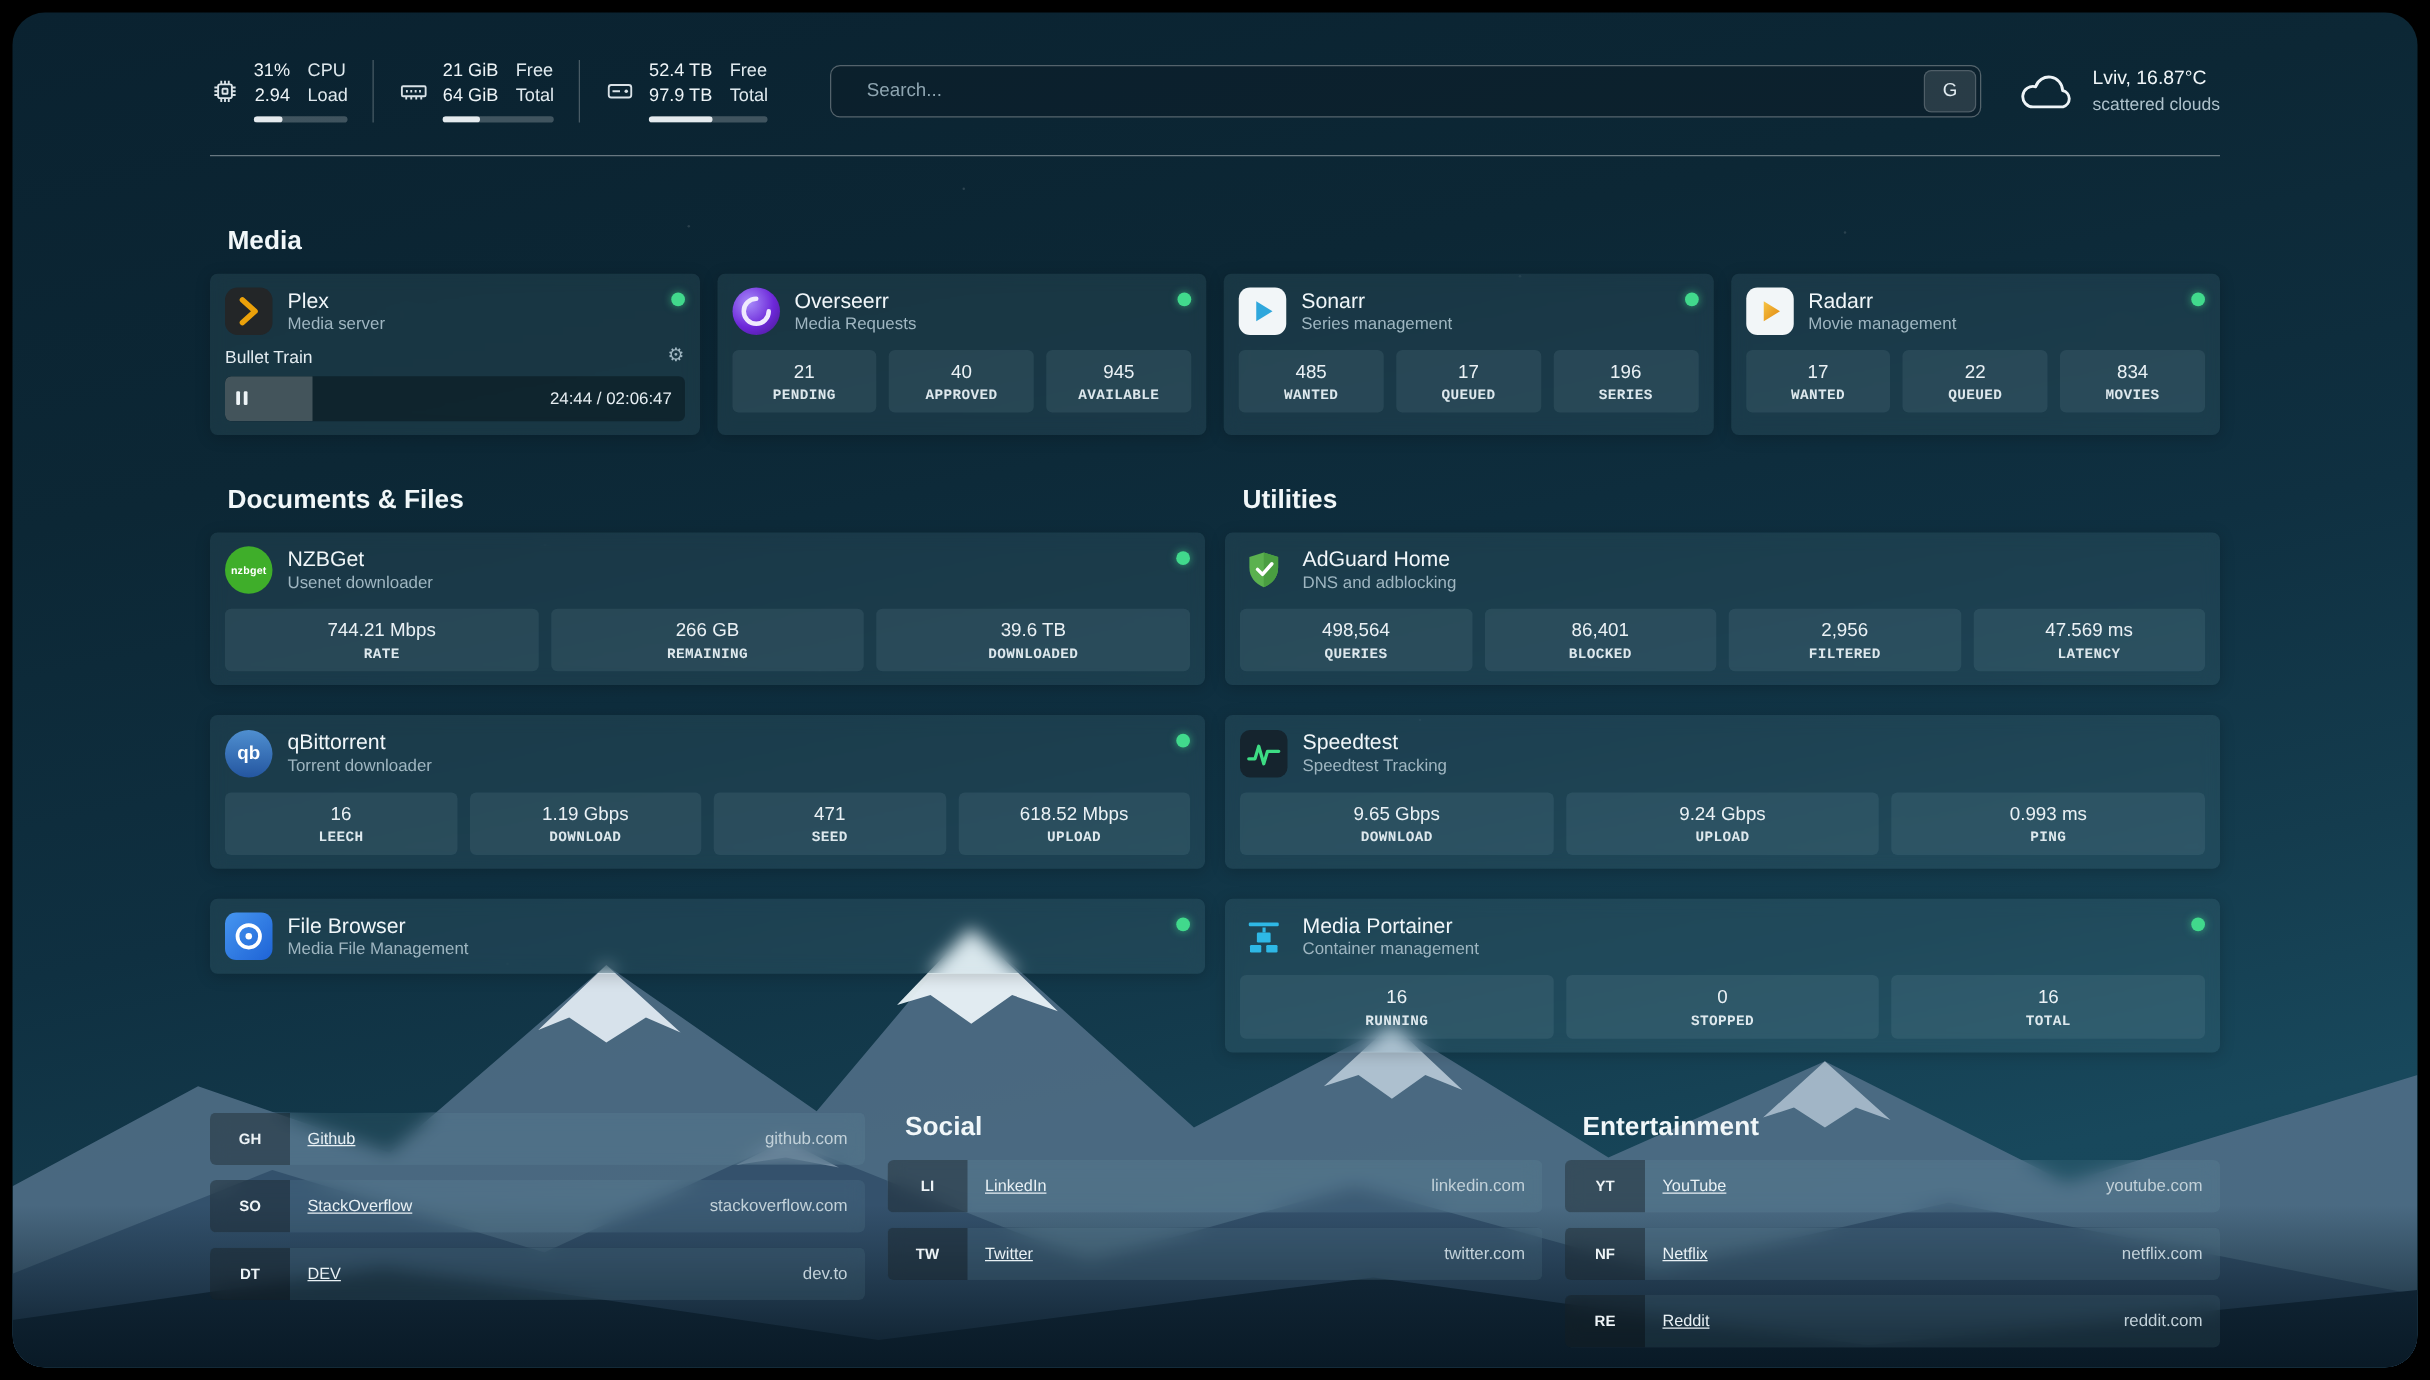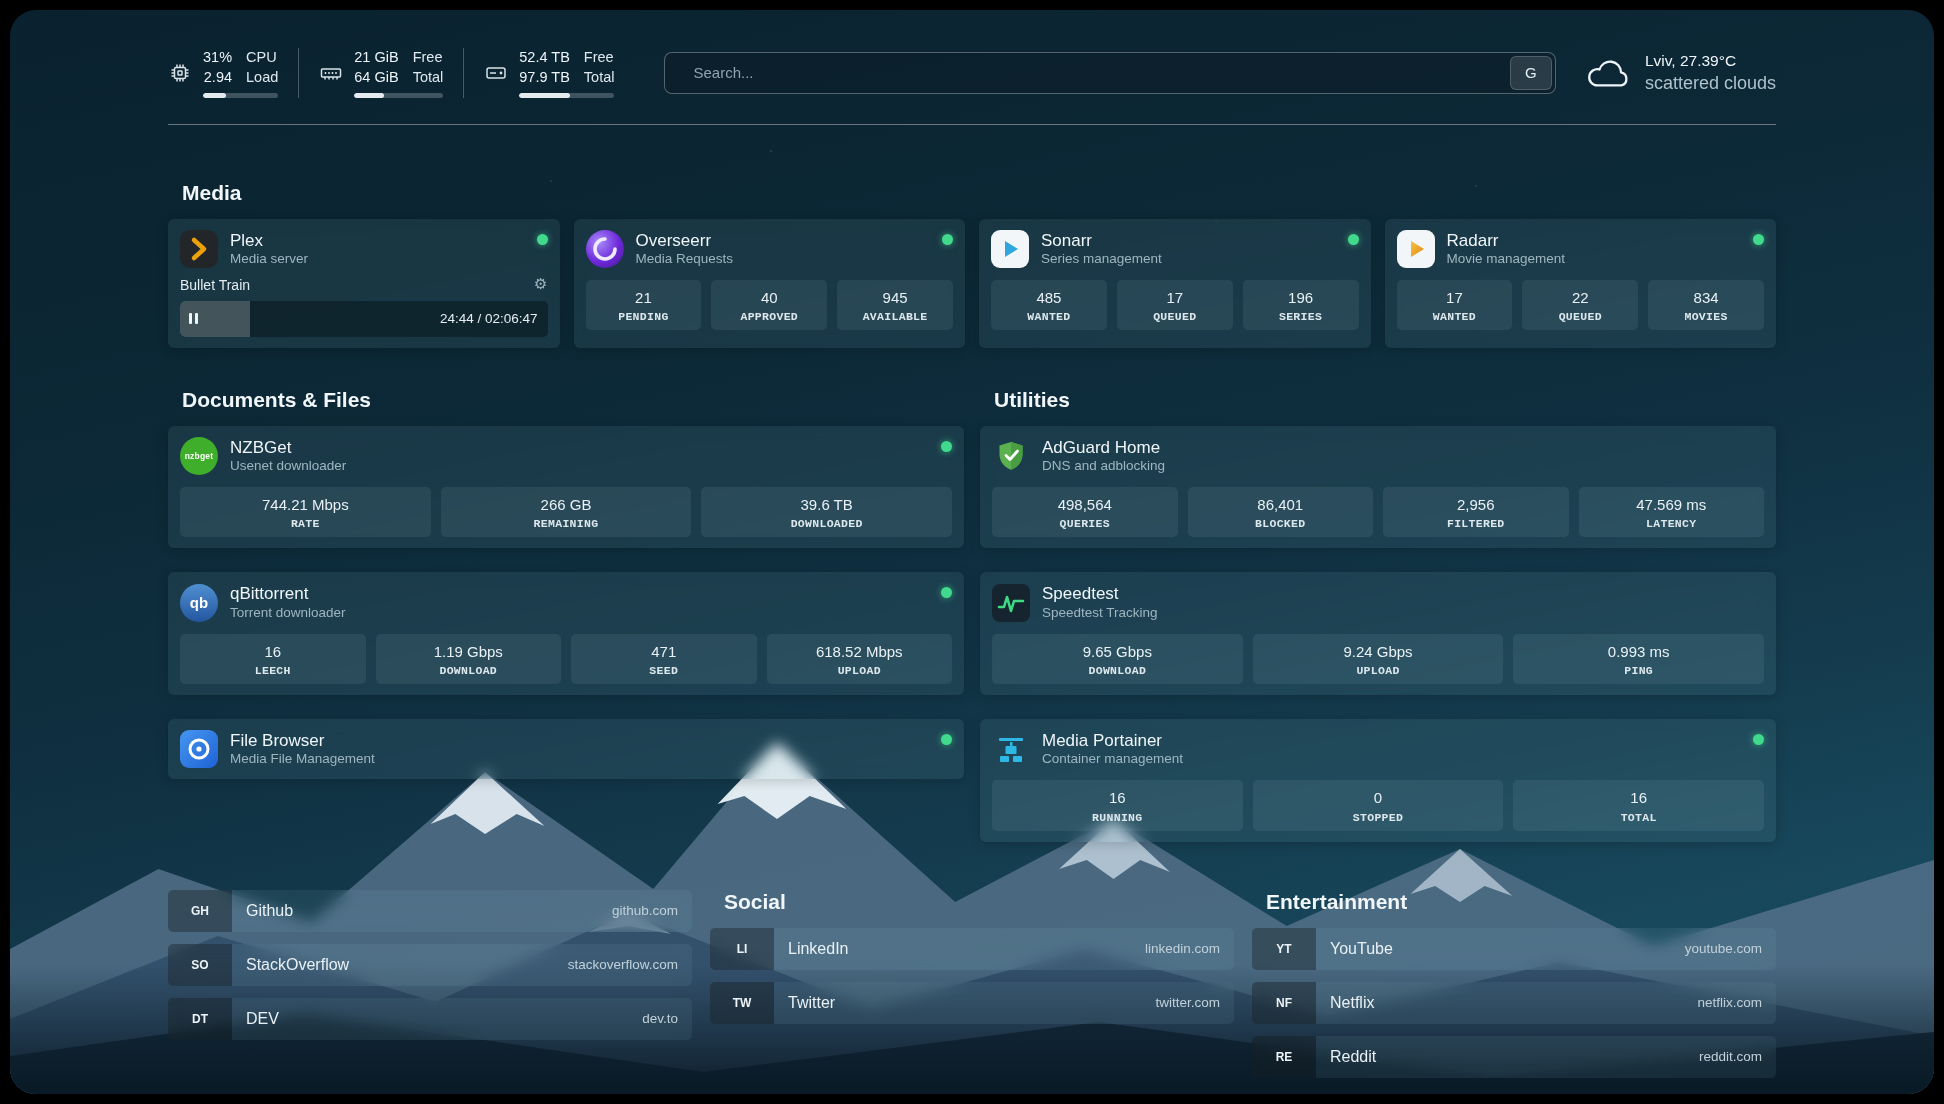--- a/index.html
+++ b/index.html
@@ -59,21 +59,21 @@
   }
   .searchbar input::placeholder{color:#8ea5b1;}
   .search-btn{
     width:40px;margin:3px;border-radius:6px;display:flex;align-items:center;justify-content:center;
     background:rgba(255,255,255,.12);border:1px solid rgba(255,255,255,.18);
     color:#e2ecf1;font-size:15px;cursor:pointer;
   }
   .weather{display:flex;align-items:center;gap:13px;}
   .weather-icon{display:flex;align-items:center;}
   .weather-line1{font-size:15.5px;color:#f0f6f9;line-height:1.35;}
-  .weather-line2{font-size:18px;color:#aec2cc;line-height:1.3;}
+  .weather-line2{font-size:14px;color:#aec2cc;line-height:1.3;}
 
   
   .section-title{font-size:21px;font-weight:700;color:#f1f7f9;margin:0 0 14px 14px;}
   .media-section{margin-top:56px;}
   .media-grid{display:grid;grid-template-columns:repeat(4,1fr);gap:14px;}
 
   .card{
     background:rgba(148,192,207,.10);
     border-radius:6px;padding:11px 12px;box-sizing:border-box;
     backdrop-filter:blur(7px);
@@ -125,21 +125,21 @@
   .bookmarks{display:grid;grid-template-columns:1fr 1fr 1fr;gap:18px;margin-top:48px;}
   .bm-rows{display:flex;flex-direction:column;gap:12px;}
   .bm-row{
     display:flex;align-items:center;height:42px;border-radius:5px;overflow:hidden;
     background:rgba(140,185,200,.10);backdrop-filter:blur(7px);cursor:pointer;
   }
   .bm-abbr{
     width:64px;align-self:stretch;display:flex;align-items:center;justify-content:center;
     background:rgba(0,0,0,.32);font-weight:700;font-size:12px;color:#edf3f6;flex:none;
   }
-  .bm-name{margin-left:14px;font-size:16px;color:#e9f1f5;white-space:nowrap;}
+  .bm-name{margin-left:14px;font-size:13px;color:#e9f1f5;white-space:nowrap;text-decoration:underline;}
   .bm-url{margin-left:auto;margin-right:14px;font-size:13.5px;color:#c2d1d9;white-space:nowrap;}
 </style>
 </head>
 <body>
 
 <div class="frame">
 
   <svg class="mountains" width="1944" height="430" viewBox="0 0 1944 430" preserveAspectRatio="none">
     <defs>
       <linearGradient id="bottomfade" x1="0" y1="0" x2="0" y2="1">
@@ -226,21 +226,21 @@
         <span class="search-btn">G</span>
       </div>
 
       <div class="weather">
         <span class="weather-icon">
           <svg width="46" height="32" viewBox="0 0 48 32" fill="none">
             <path d="M37 29H12a8.5 8.5 0 1 1 2.1-16.7A11.5 11.5 0 0 1 36.6 15.4 7 7 0 0 1 37 29z" stroke="#eef4f7" stroke-width="2.4" stroke-linejoin="round"></path>
           </svg>
         </span>
         <div>
-          <div class="weather-line1">Lviv, 27.39°C</div>
+          <div class="weather-line1">Lviv, 16.87°C</div>
           <div class="weather-line2">scattered clouds</div>
         </div>
       </div>
     </header>
 
     <section class="media-section">
       <h2 class="section-title">Media</h2>
       <div class="media-grid">
 
         <div class="card">

